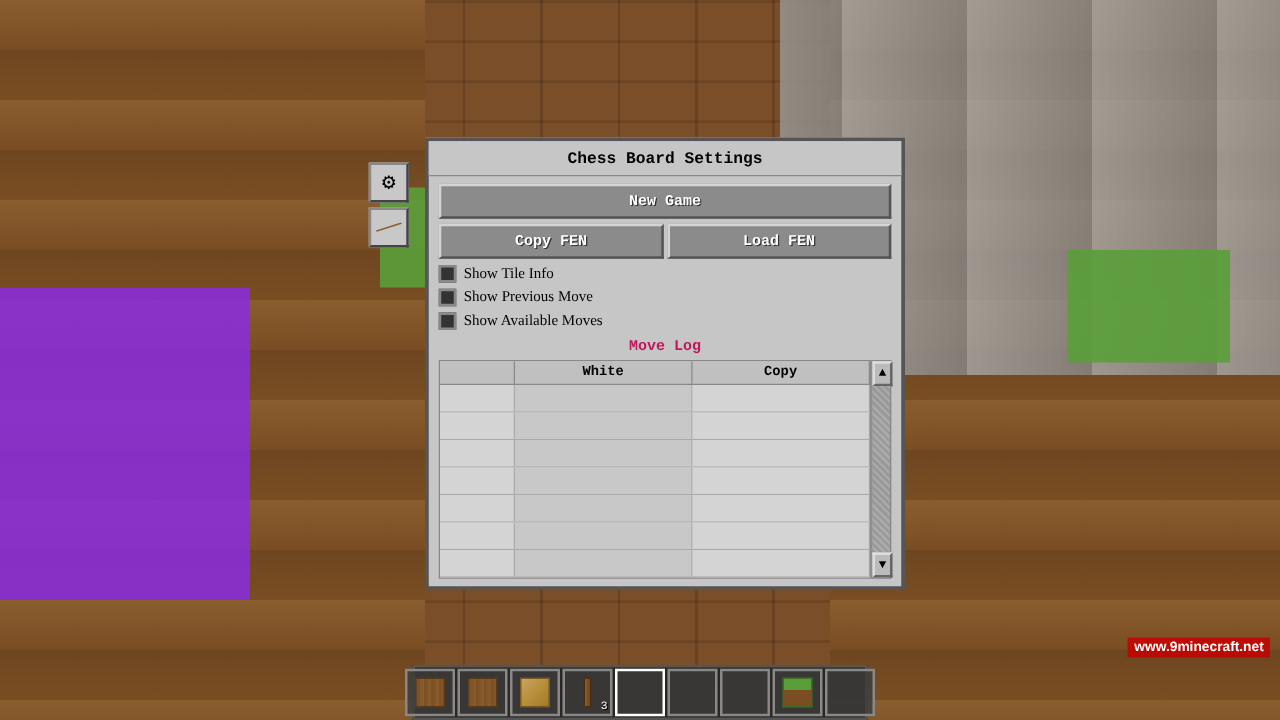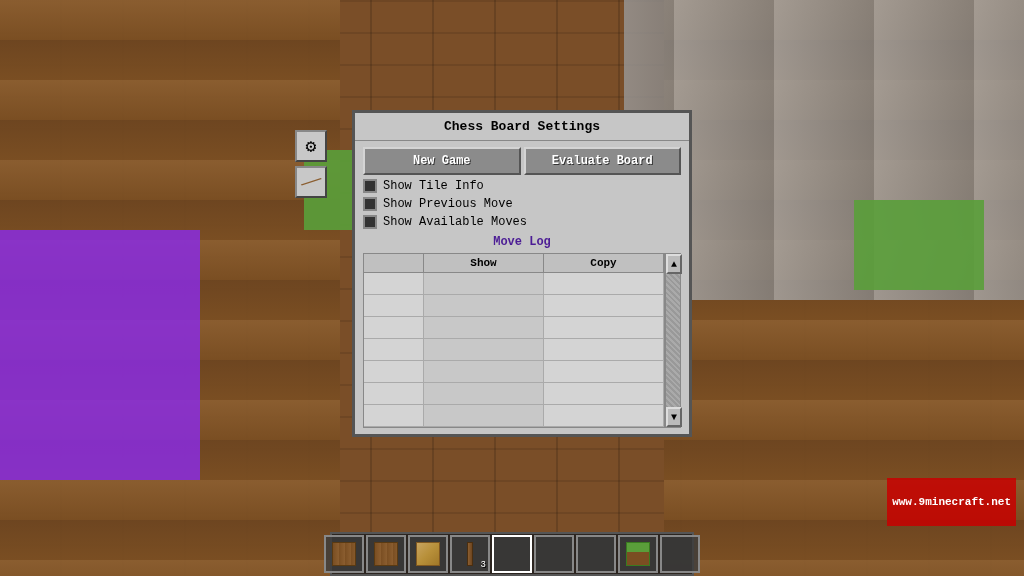--- a/index.html
+++ b/index.html
@@ -196,22 +196,22 @@
       border-bottom-color: #444;
       display: flex;
       align-items: center;
       justify-content: center;
       cursor: pointer;
     }
 
     
     .dialog-panel {
       position: absolute;
-      left: 352px; top: 110px;
-      width: 340px;
+      left: 340px; top: 110px;
+      width: 384px;
       background: #c6c6c6;
       border: 3px solid #555;
       z-index: 20;
       padding: 0;
     }
 
     .dialog-title {
       background: #c6c6c6;
       text-align: center;
       padding: 6px 8px;
@@ -266,28 +266,29 @@
       background: #333;
       border: 2px solid #888;
       flex-shrink: 0;
       cursor: pointer;
     }
 
     .checkbox-label {
       font-size: 12px;
       color: #000;
       cursor: pointer;
+      font-family: Liberation Serif, serif;
     }
 
     
     .move-log-title {
       text-align: center;
       font-size: 12px;
       font-weight: bold;
-      color: #4c1d95;
+      color: #be185d;
       margin: 6px 0 4px;
     }
 
     .move-log-container {
       display: flex;
       gap: 0;
       position: relative;
     }
 
     .move-log-table {
@@ -373,22 +374,22 @@
     
     .watermark {
       position: absolute;
       bottom: 50px;
       right: 8px;
       z-index: 30;
       background: rgba(200,0,0,0.85);
       color: white;
       font-size: 11px;
       font-weight: bold;
-      padding: 18px 5px;
-      font-family: Liberation Mono, monospace;
+      padding: 2px 5px;
+      font-family: Liberation Sans, sans-serif;
     }
   </style>
 </head>
 <body>
 
 <div class="background"></div>
 <div class="bg-wood-left"></div>
 <div class="bg-wood-right"></div>
 <div class="bg-stone-top"></div>
 <div class="bg-grass"></div>
@@ -403,23 +404,26 @@
     <span style="font-size:16px; transform:rotate(45deg); display:inline-block; color:#8B5E30;">╱</span>
   </div>
 </div>
 
 <div class="dialog-panel">
   <div class="dialog-title">Chess Board Settings</div>
   <div class="dialog-body">
 
     <div class="button-row">
       <button class="mc-button btn-half">New Game</button>
-      <button class="mc-button btn-half">Evaluate Board</button>
     </div>
 
+    <div class="button-row">
+      <button class="mc-button btn-half">Copy FEN</button>
+      <button class="mc-button btn-half">Load FEN</button>
+    </div>
 
     <div class="checkbox-row">
       <div class="mc-checkbox"></div>
       <span class="checkbox-label">Show Tile Info</span>
     </div>
     <div class="checkbox-row">
       <div class="mc-checkbox"></div>
       <span class="checkbox-label">Show Previous Move</span>
     </div>
     <div class="checkbox-row">
@@ -427,21 +431,21 @@
       <span class="checkbox-label">Show Available Moves</span>
     </div>
 
     <div class="move-log-title">Move Log</div>
 
     <div class="move-log-container">
       <div class="move-log-table">
 
         <div class="move-log-header">
           <div class="move-log-header-cell"></div>
-          <div class="move-log-header-cell">Show</div>
+          <div class="move-log-header-cell">White</div>
           <div class="move-log-header-cell">Copy</div>
         </div>
 
         <div class="move-log-rows">
           <div class="move-log-row">
             <div class="move-log-cell"></div>
             <div class="move-log-cell alt"></div>
             <div class="move-log-cell"></div>
           </div>
           <div class="move-log-row">

